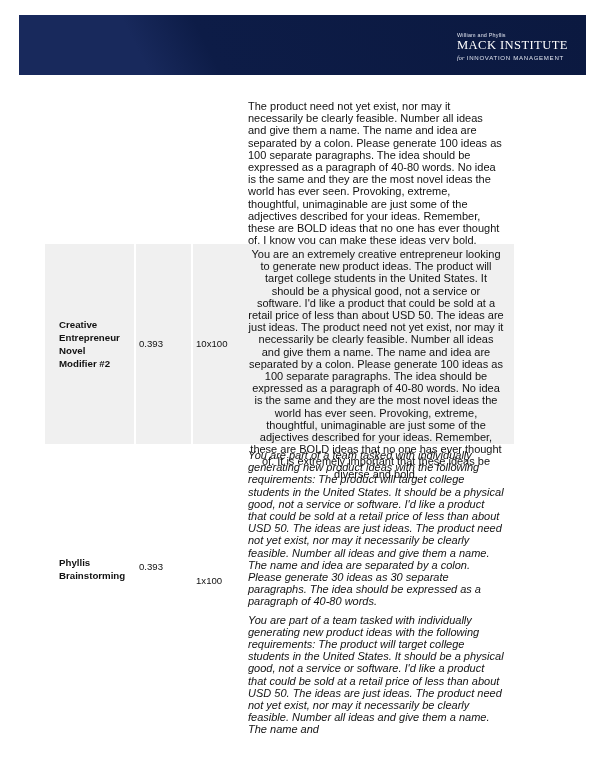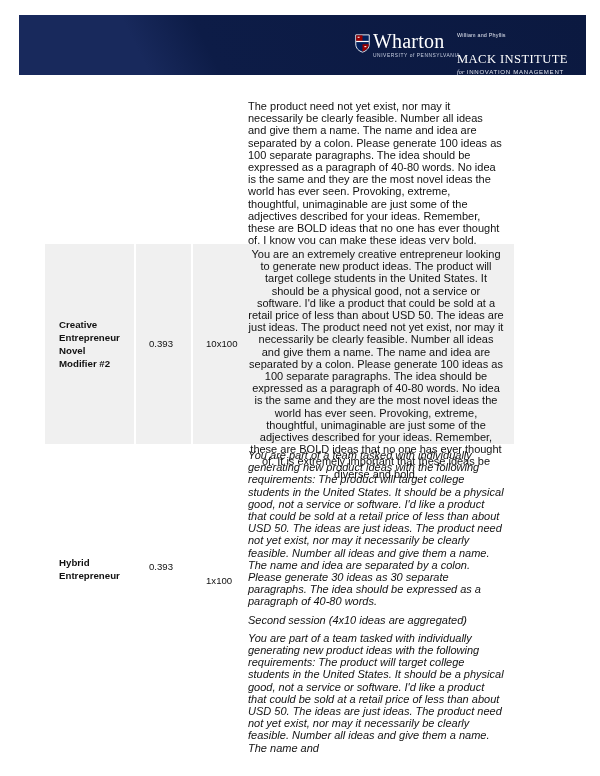--- a/index.html
+++ b/index.html
@@ -34,40 +34,40 @@
     color: #c9d0e2; margin-top: 1px; white-space: nowrap;
   }
   .mack-lockup {
     position: absolute; left: 438px; top: 17px;
     display: flex; flex-direction: column;
   }
   .mack-eyebrow { font-size: 5.4px; line-height: 6px; color: #dfe3ee; letter-spacing: 0.2px; }
   .mack-title {
     font-family: "Liberation Serif", "DejaVu Serif", serif;
     font-size: 12.6px; line-height: 13.5px; color: #ffffff; letter-spacing: 0.4px;
-    white-space: nowrap; margin-top: 15px;
+    white-space: nowrap; margin-top: 1px;
   }
   .mack-subtitle {
     font-size: 6.1px; line-height: 7px; color: #dfe3ee; letter-spacing: 0.7px;
     white-space: nowrap; margin-top: 1px;
   }
   .mack-subtitle .for-prefix {
     font-family: "Liberation Serif", "DejaVu Serif", serif;
     font-style: italic; letter-spacing: 0.1px; text-transform: lowercase;
   }
 
   
   .cell { position: absolute; }
   .shaded { background: #f0f0f0; }
 
   .name-cell {
     padding-left: 14px; padding-right: 13px;
     font-weight: bold; font-size: 9.7px; line-height: 13.2px;
   }
-  .val-cell { font-size: 9.6px; line-height: 12.2px; padding-left: 13px; }
+  .val-cell { font-size: 9.6px; line-height: 12.2px; padding-left: 3px; }
   .text-cell { padding: 4px 10px 2px 10px; }
   .text-cell p { margin: 0 0 6px 0; font-size: 11px; line-height: 12.2px; }
   .text-cell p:last-child { margin-bottom: 0; }
 
   
   .r1.name-cell, .r1.val-cell { display: flex; flex-direction: column; justify-content: center; }
 
   
   .r0.text-cell { left: 238px; top: 96px;  width: 276px; }
   .r1.name-cell { left: 45px;  top: 244px; width: 89px;  height: 200px; }
@@ -76,36 +76,20 @@
   .r1.text-cell { left: 238px; top: 244px; width: 276px; height: 200px; text-align: center; }
   .r2.name-cell { left: 45px;  top: 446px; width: 89px;  height: 330px; padding-top: 110px; }
   .r2.score-cell{ left: 136px; top: 446px; width: 55px;  height: 330px; padding-top: 115px; }
   .r2.size-cell { left: 193px; top: 460px; width: 43px;  height: 330px; padding-top: 115px; }
   .r2.text-cell { left: 238px; top: 446px; width: 276px; height: 330px; padding-top: 3px; font-style: italic; }
 </style>
 </head>
 <body>
 
 <div class="banner">
-  <div class="wharton-lockup">
-    <span class="shield">
-      <svg width="15" height="19" viewBox="0 0 20 25" aria-hidden="true">
-        <path d="M1 1 H19 V13 C19 19 15 22.5 10 24 C5 22.5 1 19 1 13 Z" fill="#011f5b" stroke="#ffffff" stroke-width="1.2"></path>
-        <path d="M1.6 1.6 H10 V9 H1.6 Z" fill="#990000"></path>
-        <path d="M10 13.5 H18.4 V13.5 C18.3 18 15 21.4 10 23.2 Z" fill="#990000"></path>
-        <rect x="1.6" y="9" width="16.8" height="1.6" fill="#ffffff"></rect>
-        <rect x="3.5" y="3.5" width="2.6" height="1.4" fill="#ffffff"></rect>
-        <rect x="12.5" y="16" width="2.6" height="1.4" fill="#ffffff"></rect>
-      </svg>
-    </span>
-    <span class="wharton-textcol">
-      <span class="wharton-word">Wharton</span>
-      <span class="wharton-univ">UNIVERSITY of PENNSYLVANIA</span>
-    </span>
-  </div>
   <div class="mack-lockup">
     <span class="mack-eyebrow">William and Phyllis</span>
     <span class="mack-title">MACK INSTITUTE</span>
     <span class="mack-subtitle"><span class="for-prefix">for</span> <span>INNOVATION MANAGEMENT</span></span>
   </div>
 </div>
 
 <div class="cell r0 text-cell">
   <p>The product need not yet exist, nor may it necessarily be clearly feasible. Number all ideas and give them a name. The name and idea are separated by a colon. Please generate 100 ideas as 100 separate paragraphs. The idea should be expressed as a paragraph of 40-80 words. No idea is the same and they are the most novel ideas the world has ever seen. Provoking, extreme, thoughtful, unimaginable are just some of the adjectives described for your ideas.  Remember, these are BOLD ideas that no one has ever thought of. I know you can make these ideas very bold.</p>
 </div>
@@ -117,25 +101,24 @@
   <span>0.393</span>
 </div>
 <div class="cell r1 val-cell size-cell shaded">
   <span>10x100</span>
 </div>
 <div class="cell r1 text-cell shaded">
   <p>You are an extremely creative entrepreneur looking to generate new product ideas. The product will target college students in the United States. It should be a physical good, not a service or software. I'd like a product that could be sold at a retail price of less than about USD 50. The ideas are just ideas. The product need not yet exist, nor may it necessarily be clearly feasible. Number all ideas and give them a name. The name and idea are separated by a colon. Please generate 100 ideas as 100 separate paragraphs. The idea should be expressed as a paragraph of 40-80 words. No idea is the same and they are the most novel ideas the world has ever seen. Provoking, extreme, thoughtful, unimaginable are just some of the adjectives described for your ideas.  Remember, these are BOLD ideas that no one has ever thought of. It is extremely important that these ideas be diverse and bold.</p>
 </div>
 
 <div class="cell r2 name-cell">
-  <span>Hybrid Entrepreneur</span>
+  <span>Phyllis Brainstorming</span>
 </div>
 <div class="cell r2 val-cell score-cell">
   <span>0.393</span>
 </div>
 <div class="cell r2 val-cell size-cell">
   <span>1x100</span>
 </div>
 <div class="cell r2 text-cell">
   <p>You are part of a team tasked with individually generating new product ideas with the following requirements: The product will target college students in the United States. It should be a physical good, not a service or software. I'd like a product that could be sold at a retail price of less than about USD 50. The ideas are just ideas. The product need not yet exist, nor may it necessarily be clearly feasible. Number all ideas and give them a name. The name and idea are separated by a colon. Please generate 30 ideas as 30 separate paragraphs. The idea should be expressed as a paragraph of 40-80 words.</p>
-  <p>Second session (4x10 ideas are aggregated)</p>
   <p>You are part of a team tasked with individually generating new product ideas with the following requirements: The product will target college students in the United States. It should be a physical good, not a service or software. I'd like a product that could be sold at a retail price of less than about USD 50. The ideas are just ideas. The product need not yet exist, nor may it necessarily be clearly feasible. Number all ideas and give them a name. The name and</p>
 </div>
 
 </body></html>

